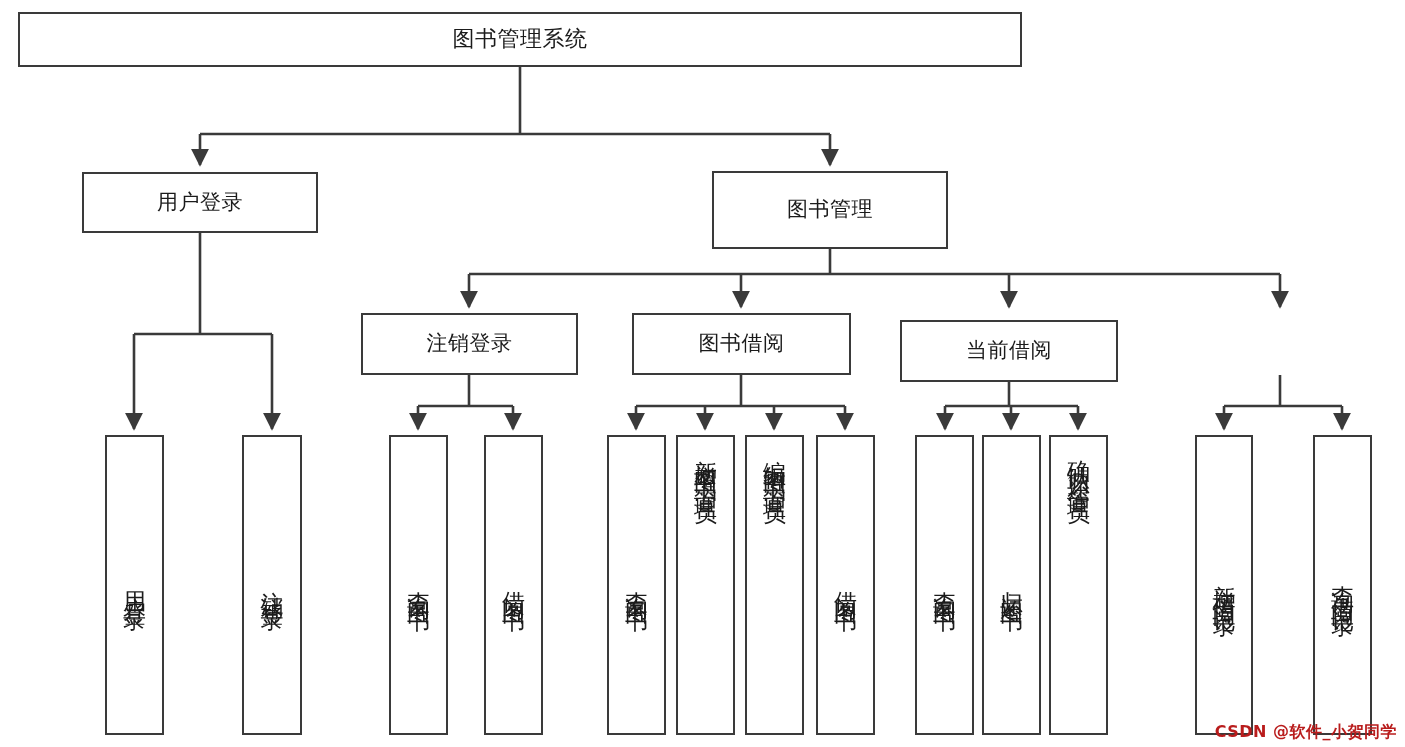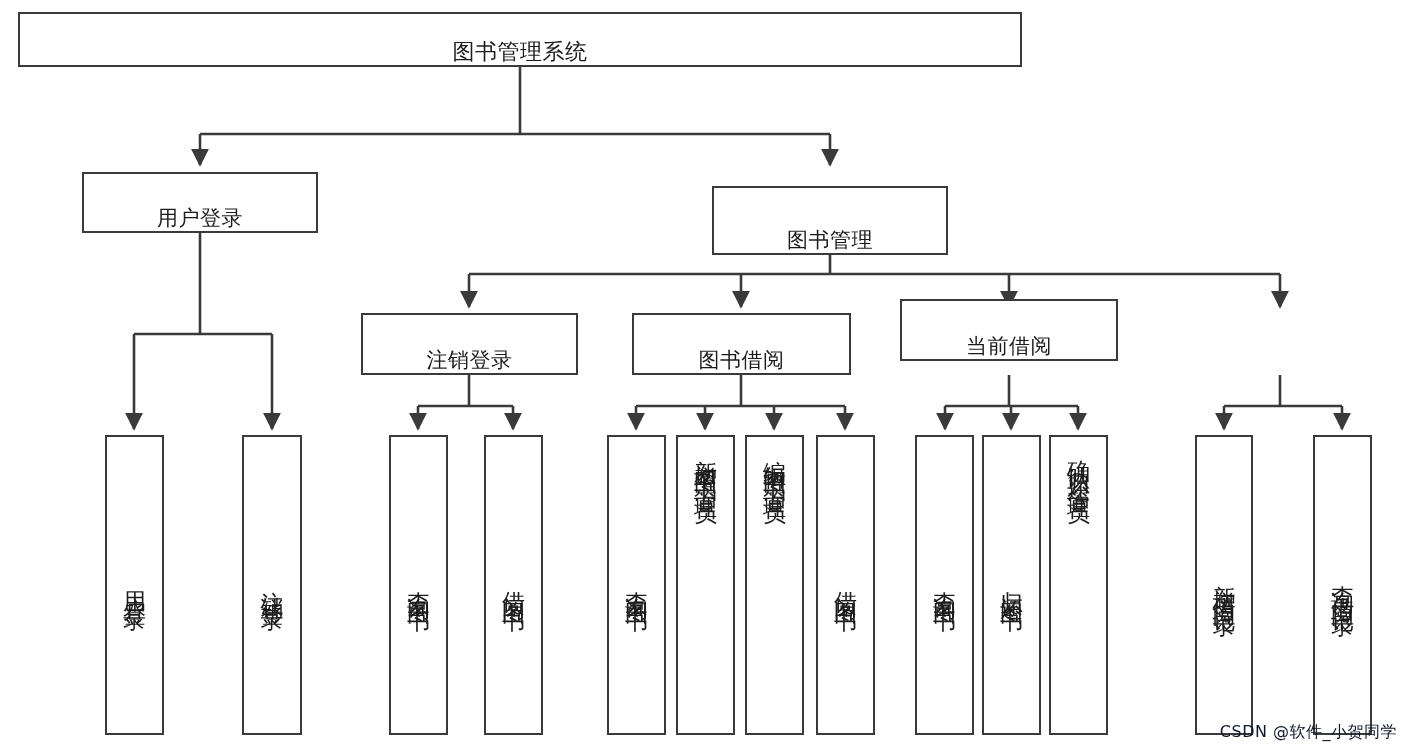--- a/index.html
+++ b/index.html
@@ -11,21 +11,21 @@
   }
   #stage{position:relative;width:1405px;height:747px;}
   svg#edges{position:absolute;left:0;top:0;width:1405px;height:747px;}
 
   .node{
     position:absolute;
     box-sizing:border-box;
     background:#ffffff;
     border:2.5px solid #3a3a3a;
     display:flex;
-    align-items:flex-end;
+    align-items:center;
     justify-content:center;
     color:#1b1b1b;
   }
   .node .lbl{
     display:block;
     text-align:center;
     line-height:1.12;
     letter-spacing:0.5px;
   }
   
@@ -45,23 +45,24 @@
     line-height:1.0;
     letter-spacing:6px;
     white-space:nowrap;
   }
   .node.v.mid{align-items:center;}
 
   #watermark{
     position:absolute;
     right:8px;bottom:4px;
     font-size:16px;
-    color:#0f172a;
+    color:#b91c1c;
     letter-spacing:0.5px;
     white-space:nowrap;
+    font-weight:bold;
   }
 </style>
 </head>
 <body>
 
 <div id="stage">
 
   <svg id="edges" viewBox="0 0 1405 747" xmlns="http://www.w3.org/2000/svg">
     <defs>
       <marker id="arrow" viewBox="0 0 10 10" refX="9" refY="5" markerWidth="7" markerHeight="7" orient="auto-start-reverse">
@@ -112,31 +113,31 @@
     </g>
   </svg>
 
   <div class="node h root" style="left:18px;top:12px;width:1004px;height:55px;">
     <span class="lbl">图书管理系统</span>
   </div>
 
   <div class="node h" style="left:82px;top:172px;width:236px;height:61px;">
     <span class="lbl">用户登录</span>
   </div>
-  <div class="node h" style="left:712px;top:186px;width:236px;height:69px;">
+  <div class="node h" style="left:712px;top:171px;width:236px;height:78px;">
     <span class="lbl">图书管理</span>
   </div>
 
   <div class="node h" style="left:361px;top:313px;width:217px;height:62px;">
     <span class="lbl">注销登录</span>
   </div>
   <div class="node h" style="left:632px;top:313px;width:219px;height:62px;">
     <span class="lbl">图书借阅</span>
   </div>
-  <div class="node h" style="left:900px;top:299px;width:218px;height:62px;">
+  <div class="node h" style="left:900px;top:320px;width:218px;height:62px;">
     <span class="lbl">当前借阅</span>
   </div>
 
   <div class="node v mid" style="left:105px;top:435px;width:59px;height:300px;">
     <span class="lbl">用户登录</span>
   </div>
   <div class="node v mid" style="left:242px;top:435px;width:60px;height:300px;">
     <span class="lbl">注销登录</span>
   </div>
 

